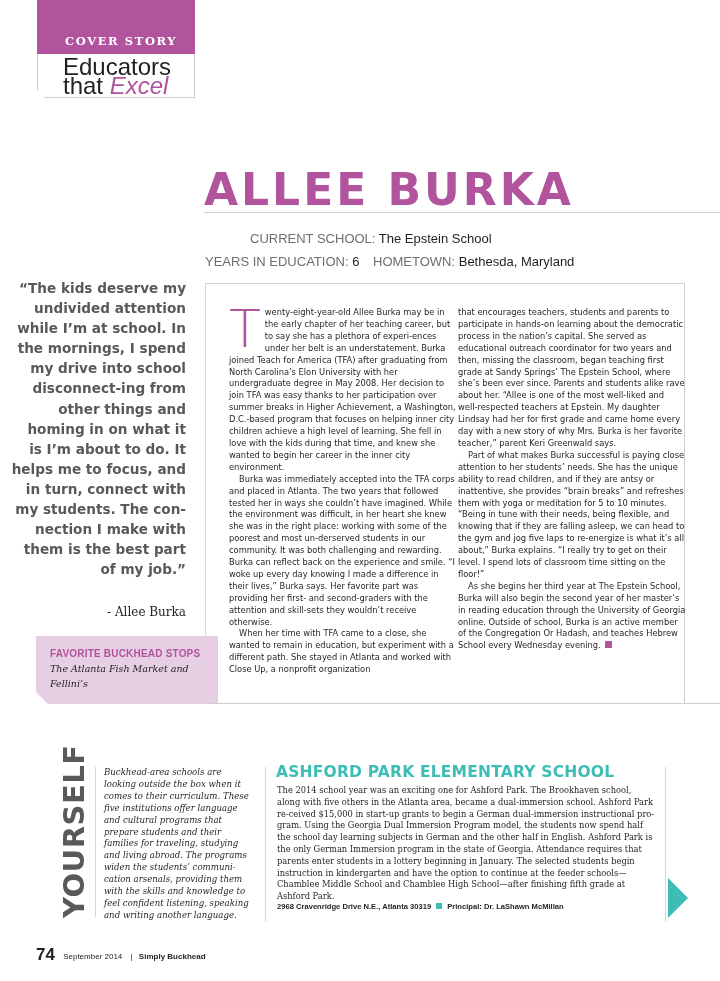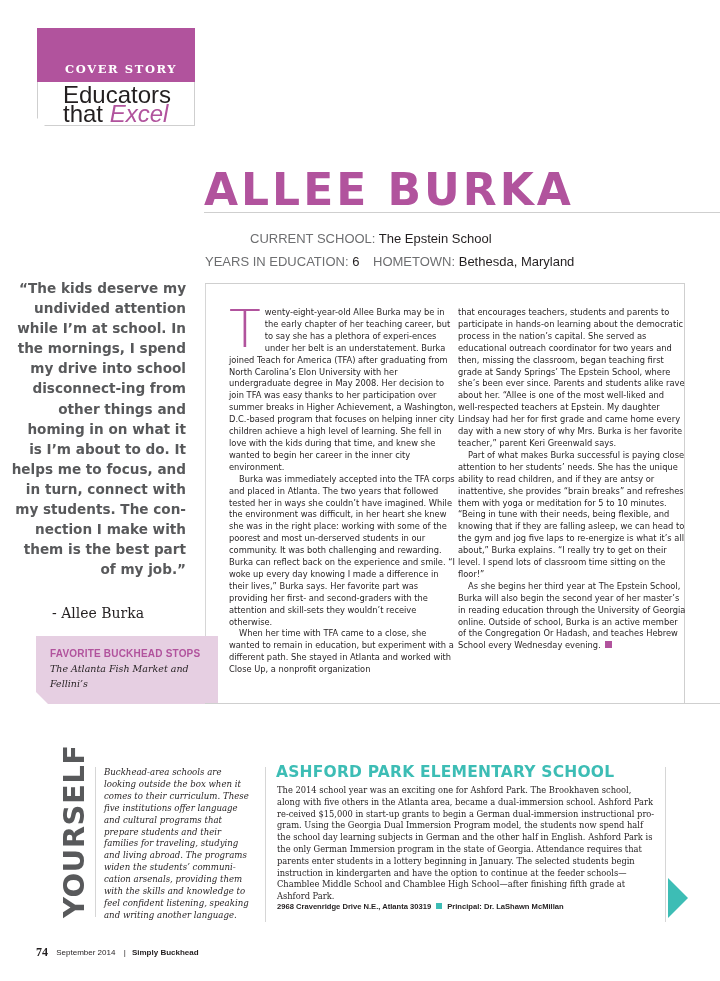--- a/index.html
+++ b/index.html
@@ -1,38 +1,38 @@
 <!DOCTYPE html>
 <html><head>
 <meta charset="utf-8">
 <style>
   * { box-sizing: border-box; margin: 0; padding: 0; }
   html, body { width: 720px; height: 981px; background: #ffffff; overflow: hidden; }
   body { position: relative; font-family: "Liberation Sans", sans-serif; color: #231f20; }
 
   
-  .cover-tab { position: absolute; left: 37px; top: 0; width: 158px; height: 98px; margin-top: 28px; }
+  .cover-tab { position: absolute; left: 37px; top: 0; width: 158px; height: 98px; }
   .cover-tab .band { position: absolute; left: 0; top: 0; width: 158px; height: 54px; background: #b1539d; }
   .cover-tab .band span { position: absolute; left: 28px; top: 34px; color: #fff; font-family: "DejaVu Serif", serif; font-weight: bold; font-size: 11.5px; letter-spacing: 1.6px; }
   .cover-tab .box { position: absolute; left: 0; top: 54px; width: 158px; height: 44px; border-right: 1px solid #cfcfcf; border-bottom: 1px solid #cfcfcf; border-left: 1px solid #cfcfcf; clip-path: polygon(0 0, 100% 0, 100% 100%, 8px 100%, 0 calc(100% - 8px)); }
   .cover-tab .title { position: absolute; left: 26px; top: 57px; font-family: "Liberation Sans", sans-serif; font-size: 24px; line-height: 19px; color: #231f20; font-weight: 300; }
   .cover-tab .title em { color: #b1539d; font-style: italic; }
 
   
   .name { position: absolute; left: 204px; top: 166px; font-family: "DejaVu Sans", sans-serif; font-size: 44px; font-weight: bold; color: #b1539d; letter-spacing: 3px; line-height: 48px; }
   .name-rule { position: absolute; left: 204px; top: 212px; width: 516px; height: 1px; background: #cfcfcf; }
   .meta { position: absolute; left: 205px; font-size: 13px; color: #231f20; font-family: "Liberation Sans", sans-serif; }
   .meta .lbl { color: #6d6e70; }
   .meta1 { top: 231px; margin-left: 45px; }
   .meta2 { top: 254px; }
   .meta2 .gap { display: inline-block; width: 10px; }
 
   
   .quote { position: absolute; left: 10px; top: 278px; width: 176px; text-align: right; font-family: "DejaVu Sans", sans-serif; font-weight: bold; font-size: 13.6px; line-height: 20.1px; color: #58595b; }
-  .quote-attr { position: absolute; left: 10px; top: 605px; width: 176px; text-align: center; font-family: "DejaVu Serif", serif; font-size: 14px; color: #231f20; }
+  .quote-attr { position: absolute; left: 10px; top: 605px; width: 176px; text-align: right; font-family: "DejaVu Serif", serif; font-size: 12px; color: #231f20; }
   .side-rule { position: absolute; left: 205px; top: 283px; width: 1px; height: 420px; background: #d6d6d6; }
 
   
   .fav { position: absolute; left: 36px; top: 636px; width: 182px; height: 68px; background: #e6cfe2; clip-path: polygon(0 0, 100% 0, 100% 100%, 12px 100%, 0 calc(100% - 12px)); }
   .fav .ft { position: absolute; left: 14px; top: 12px; font-size: 10px; font-weight: bold; color: #b1539d; letter-spacing: 0.2px; }
   .fav .fv { position: absolute; left: 14px; top: 26px; width: 160px; font-family: "DejaVu Serif", serif; font-style: italic; font-size: 9.5px; line-height: 14.5px; color: #231f20; }
 
   
   .article-top { position: absolute; left: 205px; top: 283px; width: 480px; height: 1px; background: #cfcfcf; }
   .article-bottom { position: absolute; left: 205px; top: 703px; width: 515px; height: 1px; background: #cfcfcf; }
@@ -57,21 +57,21 @@
   
   .school-h { position: absolute; left: 276px; top: 763px; font-family: "DejaVu Sans", sans-serif; font-weight: bold; font-size: 15.5px; color: #3dbdb5; letter-spacing: 0.2px; }
   .school-body { position: absolute; left: 277px; top: 785px; width: 380px; font-family: "DejaVu Serif", serif; font-size: 8.3px; line-height: 11.8px; color: #231f20; }
   .school-info { position: absolute; left: 277px; top: 901px; width: 380px; font-family: Liberation Sans, sans-serif; font-weight: bold; font-size: 7.6px; line-height: 11.6px; color: #231f20; }
   .sq { display: inline-block; width: 6px; height: 6px; background: #3dbdb5; margin: 0 5px; vertical-align: 0px; }
   .school-rule { position: absolute; left: 665px; top: 767px; width: 1px; height: 155px; background: #d6d6d6; }
   .next-arrow { position: absolute; left: 668px; top: 878px; width: 0; height: 0; border-top: 20px solid transparent; border-bottom: 20px solid transparent; border-left: 20px solid #3dbdb5; cursor: pointer; }
 
   
   .footer { position: absolute; left: 36px; top: 945px; font-size: 8px; color: #231f20; font-family: "Liberation Sans", sans-serif; }
-  .footer .pg { font-family: Liberation Serif, serif; font-weight: bold; font-size: 12px; margin-right: 6px; vertical-align: -1px; }
+  .footer .pg { font-family: Liberation Sans, sans-serif; font-weight: bold; font-size: 17px; margin-right: 6px; vertical-align: -1px; }
   .footer .mag { font-weight: bold; }
   .footer .sep { margin: 0 4px 0 6px; }
 </style>
 </head>
 <body>
 
 <div class="cover-tab">
   <div class="band">
     <span>COVER STORY</span>
   </div>

